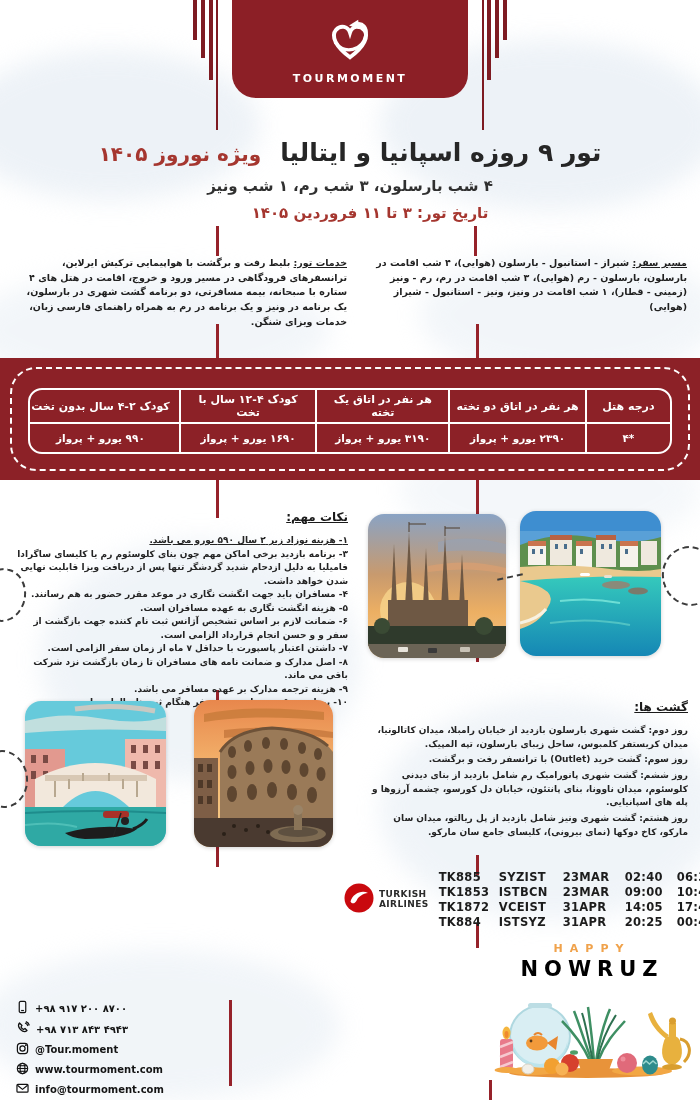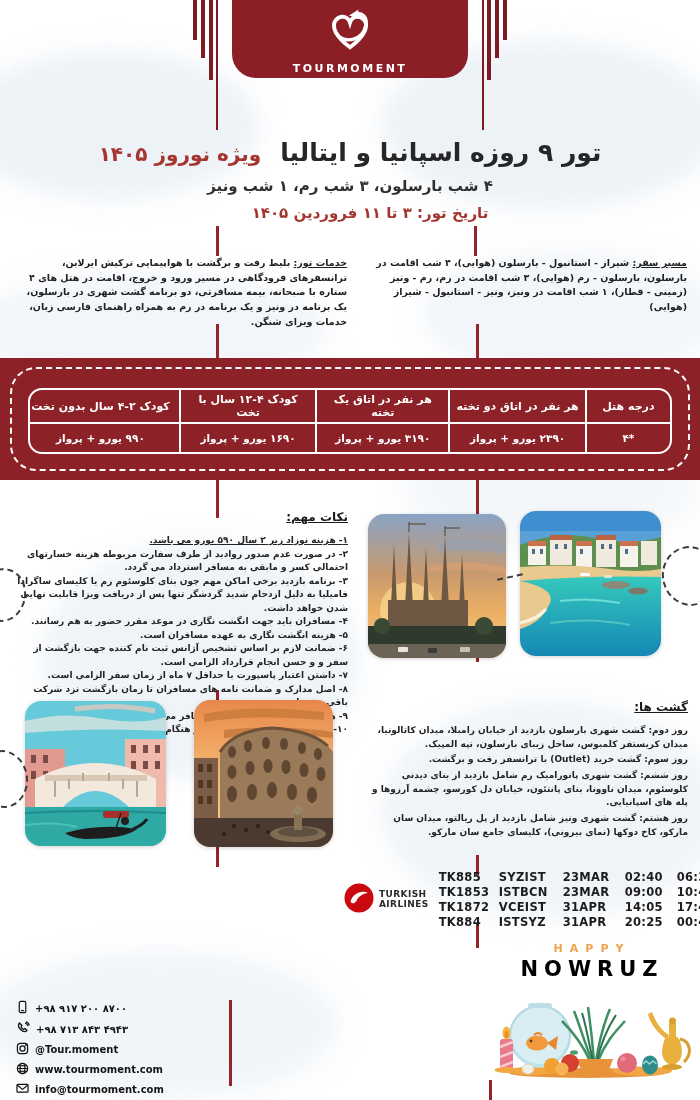--- a/index.html
+++ b/index.html
@@ -1,21 +1,21 @@
 <!DOCTYPE html>
 <html lang="fa"><head>
 <meta charset="utf-8">
 <style>
   html,body{margin:0;padding:0;background:#fff;}
   .canvas{position:relative;width:700px;height:1100px;background:#ffffff;overflow:hidden;
           font-family:"DejaVu Sans",sans-serif;}
   
   .blob{position:absolute;background:#E6EDF4;border-radius:50%;filter:blur(12px);}
   
-  .logo-box{position:absolute;left:232px;top:0;width:236px;height:78px;background:#8C1F26;
+  .logo-box{position:absolute;left:232px;top:0;width:236px;height:98px;background:#8C1F26;
             border-radius:0 0 24px 24px;display:flex;flex-direction:column;align-items:center;
             justify-content:center;gap:3px;z-index:5;}
   .brand{color:#fff;font-size:11px;font-weight:700;letter-spacing:2.5px;}
   .stripe{position:absolute;top:0;background:#7E1B22;z-index:4;}
   
   .vline{position:absolute;width:3px;background:#96222A;z-index:1;}
   
   .titles{position:absolute;left:0;right:0;top:138px;text-align:center;direction:rtl;z-index:2;}
   .t-main{font-size:25px;font-weight:700;color:#262626;}
   .t-badge{font-size:20px;font-weight:700;color:#A5362F;margin-right:14px;}
@@ -156,21 +156,20 @@
       <div class="pcol" style="flex:0 0 24.5%;">
         <div class="h">کودک ۲-۴ سال بدون تخت</div>
         <div class="v">۹۹۰ یورو + پرواز</div>
       </div>
     </div>
   </div>
 
   <div class="sec-head" style="left:15px;top:510px;width:333px;">نکات مهم:</div>
   <div class="notes">
     <div class="u">۱- هزینه نوزاد زیر ۲ سال ۵۹۰ یورو می باشد.</div>
-    <div>۲- در صورت عدم صدور روادید از طرف سفارت مربوطه هزینه خسارتهای احتمالی کسر و مابقی به مسافر استرداد می گردد.</div>
     <div>۳- برنامه بازدید برخی اماکن مهم چون بنای کلوسئوم رم یا کلیسای ساگرادا فامیلیا به دلیل ازدحام شدید گردشگر تنها پس از دریافت ویزا قابلیت نهایی شدن خواهد داشت.</div>
     <div>۴- مسافران باید جهت انگشت نگاری در موعد مقرر حضور به هم رسانند.</div>
     <div>۵- هزینه انگشت نگاری به عهده مسافران است.</div>
     <div>۶- ضمانت لازم بر اساس تشخیص آژانس ثبت نام کننده جهت بازگشت از سفر و و حسن انجام قرارداد الزامی است.</div>
     <div>۷- داشتن اعتبار پاسپورت با حداقل ۷ ماه از زمان سفر الزامی است.</div>
     <div>۸- اصل مدارک و ضمانت نامه های مسافران تا زمان بازگشت نزد شرکت باقی می ماند.</div>
     <div>۹- هزینه ترجمه مدارک بر عهده مسافر می باشد.</div>
     <div>۱۰- پرداخت ۵۰ درصد از هزینه سفر هنگام ثبت نام الزامی است.</div>
   </div>
 

